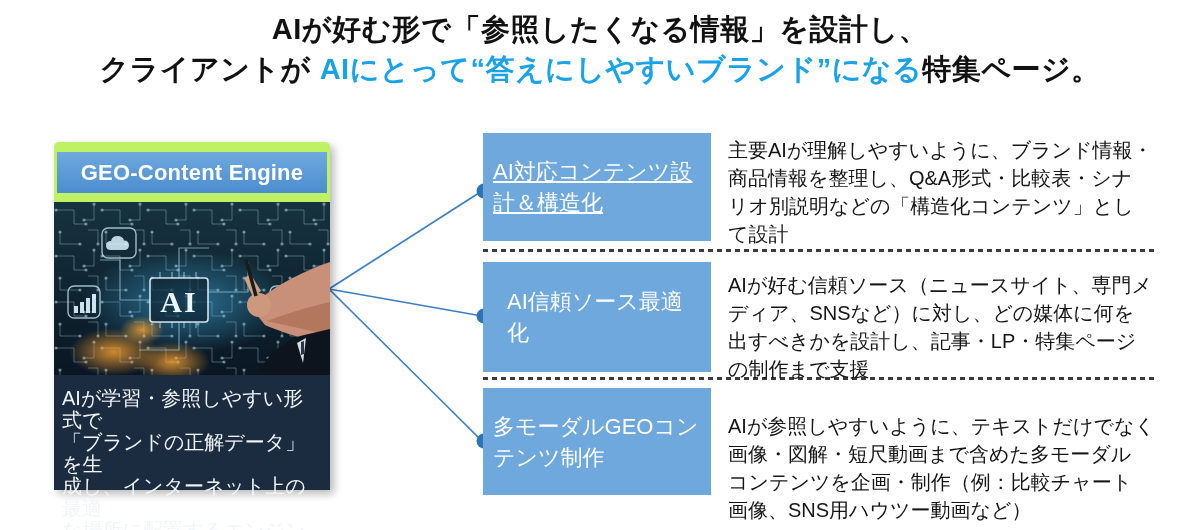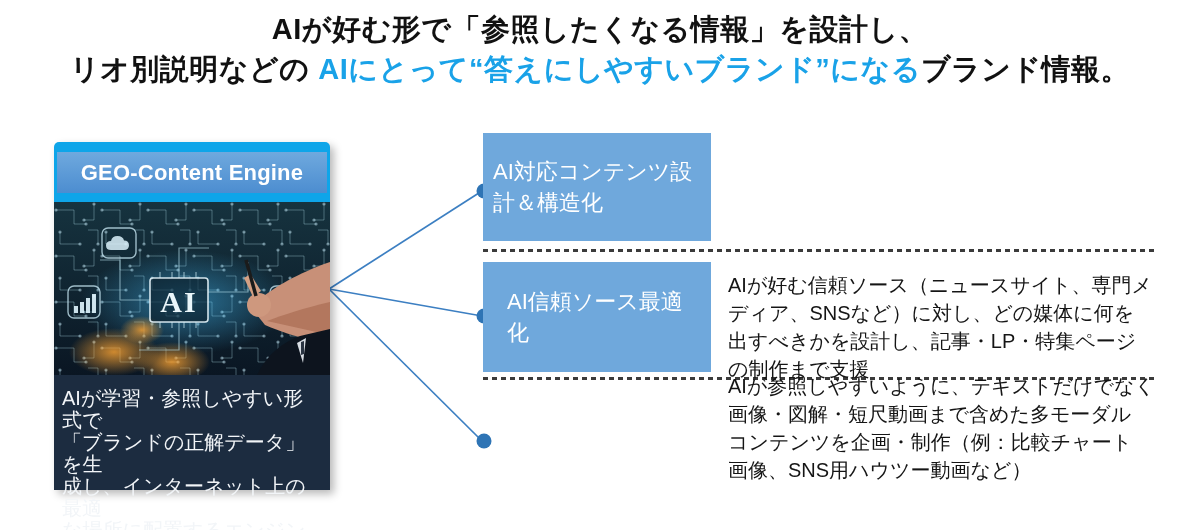--- a/index.html
+++ b/index.html
@@ -17,21 +17,21 @@
     position: absolute; top: 9px; left: 0; width: 1200px;
     text-align: center;
     font-size: 29px; line-height: 40px; font-weight: 600;
     color: #111111; letter-spacing: 0.5px;
   }
   .title .hl { color: #19A2E8; font-weight: 700; margin-left: 9px; }
 
   
   .card {
     position: absolute; left: 54px; top: 142px; width: 276px; height: 348px;
-    background: #0ea5e9;
+    background: #bef264;
     border-radius: 5px 5px 2px 2px;
     box-shadow: 4px 4px 8px rgba(0,0,0,0.28);
   }
   .card-header {
     margin: 10px 3px 9px 3px; height: 41px;
     background: linear-gradient(#6FA9DE, #4C8DD0);
     display: flex; align-items: center; justify-content: center;
     color: #ffffff; font-weight: 700; font-size: 22px; letter-spacing: 0.2px;
   }
   .card-image { display: block; width: 276px; height: 173px; }
@@ -47,50 +47,50 @@
 
   
   .service-box {
     position: absolute; left: 483px; width: 228px;
     background: #6FA8DC; color: #ffffff;
     display: flex; align-items: center;
     font-size: 22px; line-height: 31px; font-weight: 500;
     padding: 0 8px 0 10px;
     white-space: pre-line;
   }
-  .box-1 { top: 133px; height: 108px; }
+  .box-1 { top: 133px; height: 108px; text-decoration: underline; }
   .box-2 { top: 262px; height: 110px; padding-left: 24px; }
   .box-3 { top: 388px; height: 107px; }
 
   
   .dash {
     position: absolute; left: 483px; width: 675px; height: 3px;
     background: repeating-linear-gradient(90deg, #3B3B3B 0 5px, transparent 5px 9px);
   }
   .dash-1 { top: 249px; }
   .dash-2 { top: 377px; }
 
   
   .desc {
     position: absolute; left: 728px; width: 438px;
     font-size: 20px; line-height: 28px; color: #151515;
     white-space: pre-line; letter-spacing: 0px;
   }
   .desc-1 { top: 136px; }
   .desc-2 { top: 271px; }
-  .desc-3 { top: 372px; }
+  .desc-3 { top: 412px; }
 </style>
 </head>
 <body>
 
 <div class="stage">
 
   <div class="title">
     <div>AIが好む形で「参照したくなる情報」を設計し、</div>
-    <div><span>リオ別説明などの</span><span class="hl">AIにとって“答えにしやすいブランド”になる</span><span>ブランド情報。</span></div>
+    <div><span>クライアントが</span><span class="hl">AIにとって“答えにしやすいブランド”になる</span><span>特集ページ。</span></div>
   </div>
 
   <svg class="connectors" viewBox="0 0 1200 530" xmlns="http://www.w3.org/2000/svg">
     <line x1="329" y1="289" x2="482" y2="191" stroke="#3C7FC2" stroke-width="1.7"></line>
     <line x1="329" y1="289" x2="482" y2="316" stroke="#3C7FC2" stroke-width="1.7"></line>
     <line x1="329" y1="289" x2="482" y2="441" stroke="#3C7FC2" stroke-width="1.7"></line>
     <circle cx="484" cy="191" r="7.5" fill="#2E74B5"></circle>
     <circle cx="484" cy="316" r="7.5" fill="#2E74B5"></circle>
     <circle cx="484" cy="441" r="7.5" fill="#2E74B5"></circle>
   </svg>
@@ -205,24 +205,32 @@
 な場所に配置するエンジン</div>
   </div>
 
   <div class="service-box box-1">
     <span>AI対応コンテンツ設
 計＆構造化</span>
   </div>
   <div class="service-box box-2">
     <span>AI信頼ソース最適化</span>
   </div>
+  <div class="service-box box-3">
+    <span>多モーダルGEOコン
+テンツ制作</span>
+  </div>
 
   <div class="dash dash-1"></div>
   <div class="dash dash-2"></div>
 
+  <div class="desc desc-1">主要AIが理解しやすいように、ブランド情報・
+商品情報を整理し、Q&amp;A形式・比較表・シナ
+リオ別説明などの「構造化コンテンツ」とし
+て設計</div>
   <div class="desc desc-2">AIが好む信頼ソース（ニュースサイト、専門メ
 ディア、SNSなど）に対し、どの媒体に何を
 出すべきかを設計し、記事・LP・特集ページ
 の制作まで支援</div>
   <div class="desc desc-3">AIが参照しやすいように、テキストだけでなく
 画像・図解・短尺動画まで含めた多モーダル
 コンテンツを企画・制作（例：比較チャート
 画像、SNS用ハウツー動画など）</div>
 
 </div>

